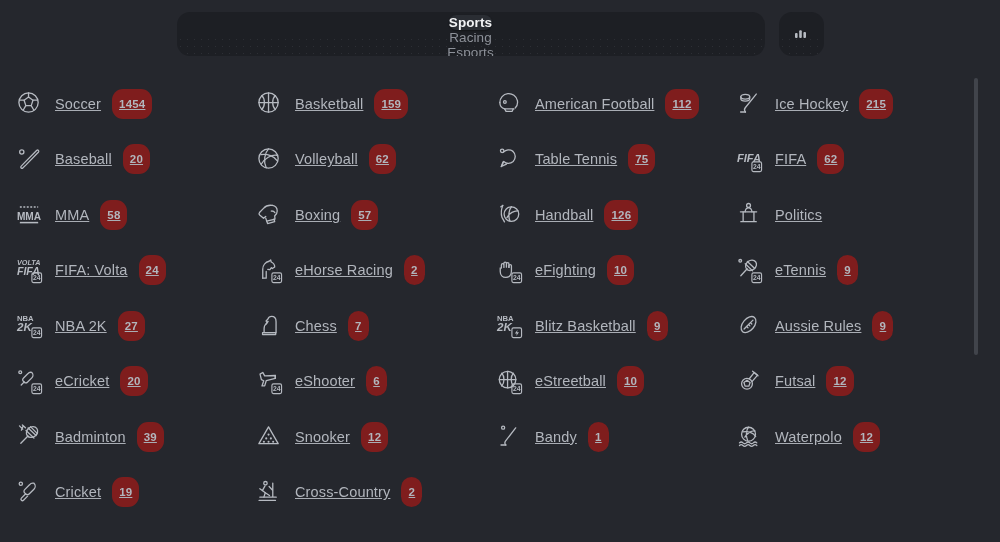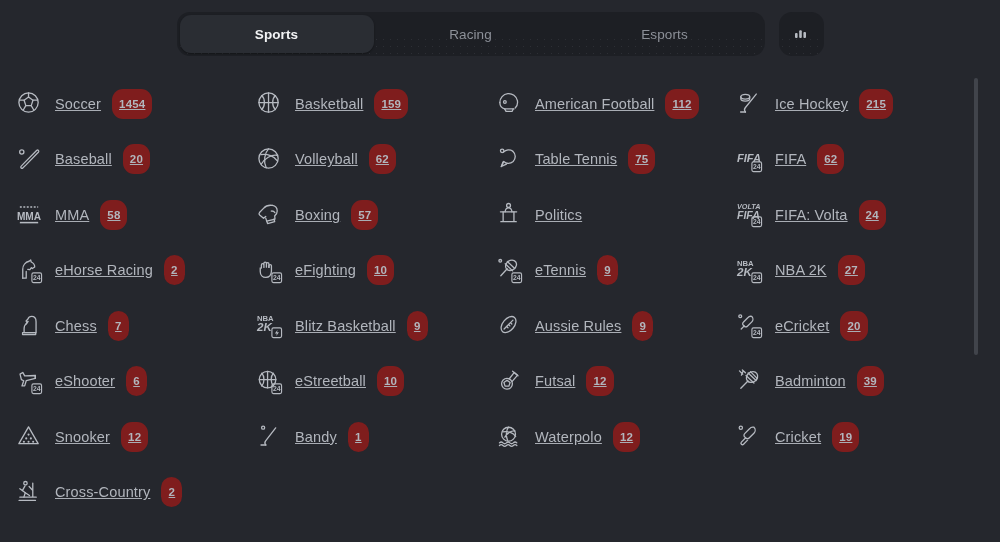--- a/index.html
+++ b/index.html
@@ -41,20 +41,21 @@
   .tabs {
     position: relative;
     display: flex;
     align-items: center;
     width: 588px;
     height: 44px;
     background: #1d1f24;
     border-radius: 13px;
     padding: 3px;
     overflow: hidden;
+    flex-direction: column;
   }
 
   
   .tabs::after {
     content: "";
     position: absolute;
     left: 0; right: 0; bottom: 0;
     height: 20px;
     background-image: radial-gradient(#32343b 0.9px, transparent 1px);
     background-size: 7px 7px;
@@ -338,20 +339,32 @@
               <path d="M11.1 20.8 12 23.4l7.4-1.9-.7-2.8" stroke="currentColor" fill="none" stroke-width="1.35" stroke-linecap="round" stroke-linejoin="round"></path>
               <path d="M15.8 10.4c1.6-.2 3 .4 3.8 1.6" stroke="currentColor" fill="none" stroke-width="1.35" stroke-linecap="round" stroke-linejoin="round"></path>
             </svg>
           </span>
           <span class="label">Boxing</span>
           <span class="badge">57</span>
         </div>
         <div class="item">
           <span class="icon">
             <svg width="27" height="27" viewBox="0 0 28 28">
+              <circle cx="16" cy="13.6" r="7.6" stroke="currentColor" fill="none" stroke-width="1.35" stroke-linecap="round" stroke-linejoin="round"></circle>
+              <path d="M16 6c-2.6 3-3.6 9.6-1.6 14.8M22.8 10.2c-3.8-.4-9 2.4-11.4 7" stroke="currentColor" fill="none" stroke-width="1.35" stroke-linecap="round" stroke-linejoin="round"></path>
+              <path d="M7 4.6c-1.4 3.4-2 8.2-.8 12.4l2.6 4.6" stroke="currentColor" fill="none" stroke-width="1.35" stroke-linecap="round" stroke-linejoin="round"></path>
+              <path d="M7 4.6 5 6" stroke="currentColor" fill="none" stroke-width="1.35" stroke-linecap="round" stroke-linejoin="round"></path>
+            </svg>
+          </span>
+          <span class="label">Handball</span>
+          <span class="badge">126</span>
+        </div>
+        <div class="item">
+          <span class="icon">
+            <svg width="27" height="27" viewBox="0 0 28 28">
               <circle cx="13" cy="4.6" r="2" stroke="currentColor" fill="none" stroke-width="1.35" stroke-linecap="round" stroke-linejoin="round"></circle>
               <path d="M9.4 11.2c.4-2.6 1.8-4 3.6-4s3.2 1.4 3.6 4" stroke="currentColor" fill="none" stroke-width="1.35" stroke-linecap="round" stroke-linejoin="round"></path>
               <path d="M4.6 11.2h16.8" stroke="currentColor" fill="none" stroke-width="1.35" stroke-linecap="round" stroke-linejoin="round"></path>
               <path d="M7.4 11.2v10M18.6 11.2v10" stroke="currentColor" fill="none" stroke-width="1.35" stroke-linecap="round" stroke-linejoin="round"></path>
               <path d="M5 21.4h16" stroke="currentColor" fill="none" stroke-width="1.35" stroke-linecap="round" stroke-linejoin="round"></path>
             </svg>
           </span>
           <span class="label">Politics</span>
         </div>
         <div class="item">

